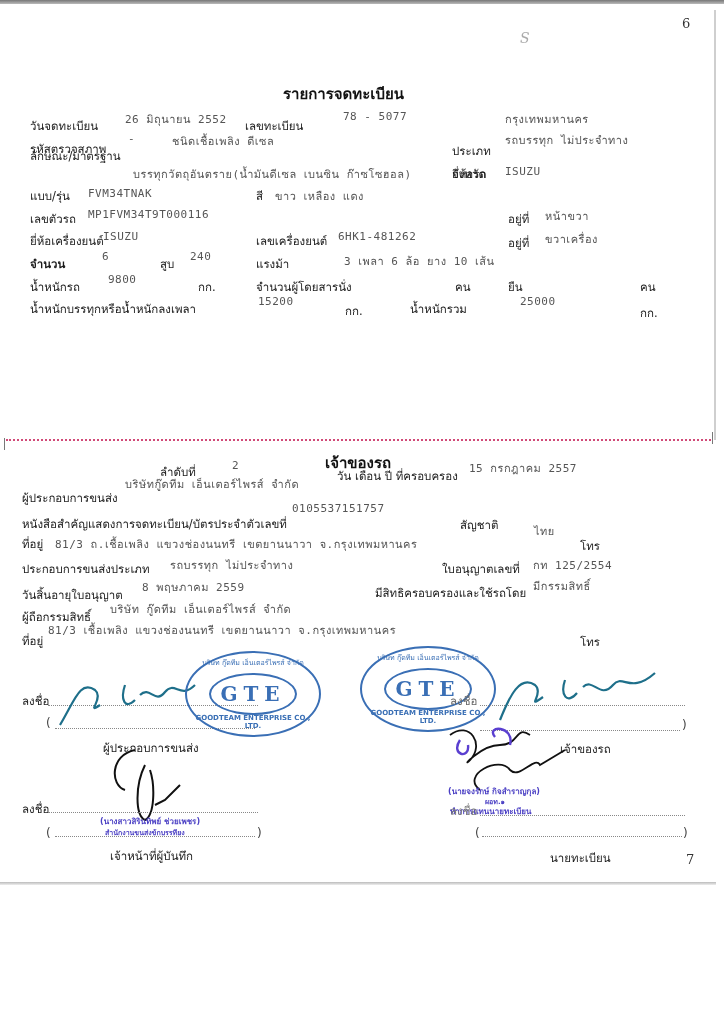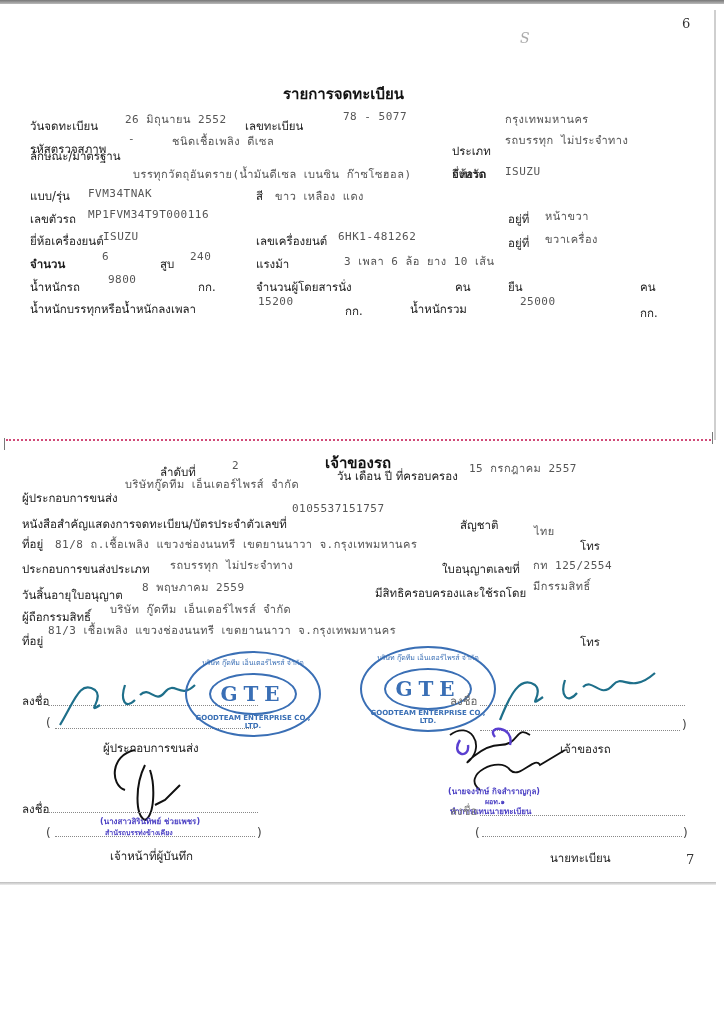--- a/index.html
+++ b/index.html
@@ -104,21 +104,21 @@
 
 <div class="abs val" style="left:125px; top:475px;">บริษัทกู๊ดทีม เอ็นเตอร์ไพรส์ จำกัด</div>
 <div class="abs lbl" style="left:22px; top:489px;">ผู้ประกอบการขนส่ง</div>
 
 <div class="abs val" style="left:292px; top:502px;">0105537151757</div>
 <div class="abs val" style="left:534px; top:502px;margin-top:20px;">ไทย</div>
 <div class="abs lbl" style="left:22px; top:515px;">หนังสือสำคัญแสดงการจดทะเบียน/บัตรประจำตัวเลขที่</div>
 <div class="abs lbl" style="left:460px; top:516px;">สัญชาติ</div>
 
 <div class="abs lbl" style="left:22px; top:535px;">ที่อยู่</div>
-<div class="abs val" style="left:55px; top:535px;">81/8 ถ.เชื้อเพลิง แขวงช่องนนทรี เขตยานนาวา จ.กรุงเทพมหานคร</div>
+<div class="abs val" style="left:55px; top:535px;">81/3 ถ.เชื้อเพลิง แขวงช่องนนทรี เขตยานนาวา จ.กรุงเทพมหานคร</div>
 <div class="abs lbl" style="left:580px; top:537px;">โทร</div>
 
 <div class="abs lbl" style="left:22px; top:560px;">ประกอบการขนส่งประเภท</div>
 <div class="abs val" style="left:170px; top:556px;">รถบรรทุก ไม่ประจำทาง</div>
 <div class="abs lbl" style="left:442px; top:560px;">ใบอนุญาตเลขที่</div>
 <div class="abs val" style="left:533px; top:556px;">กท 125/2554</div>
 
 <div class="abs val" style="left:142px; top:578px;">8 พฤษภาคม 2559</div>
 <div class="abs lbl" style="left:22px; top:586px;">วันสิ้นอายุใบอนุญาต</div>
 <div class="abs lbl" style="left:375px; top:584px;">มีสิทธิครอบครองและใช้รถโดย</div>
@@ -160,21 +160,21 @@
 </svg>
 
 <svg style="left:105px; top:745px;" width="90" height="80">
   <path d="M30 5 C5 10,5 40,20 45 M40 20 C30 40,30 70,40 75 C50 70,50 40,45 25 M50 60 L60 55 L75 40" stroke="#111" stroke-width="2" fill="none"></path>
 </svg>
 <div class="abs lbl" style="left:22px; top:800px;">ลงชื่อ</div>
 <div class="dotline" style="left:48px; top:812px; width:210px;"></div>
 <div class="officer-stamp" style="left:100px; top:815px;">(นางสาวสิรินทิพย์ ช่วยเพชร)</div>
 <div class="paren" style="left:46px; top:826px;">(</div>
 <div class="dotline" style="left:55px; top:836px; width:200px;"></div>
-<div class="officer-stamp" style="left:105px; top:827px; font-size:7px;">สำนัรถบรรท่งข้างเคียง</div>
+<div class="officer-stamp" style="left:105px; top:827px; font-size:7px;">สำนักงานขนส่งข้กบรรทียง</div>
 <div class="paren" style="left:257px; top:826px;">)</div>
 <div class="abs lbl" style="left:110px; top:847px;">เจ้าหน้าที่ผู้บันทึก</div>
 
 <svg style="left:440px; top:715px;" width="130" height="80">
   <path d="M10 20 C30 5,45 30,30 45 C20 55,40 30,60 30 C80 30,75 10,90 20 M40 75 C20 60,60 40,70 55 C80 65,95 40,100 50 L125 35" stroke="#111" stroke-width="1.8" fill="none"></path>
   <path d="M20 25 C10 40,30 45,28 30 M55 22 C45 10,75 10,70 30" stroke="#5a3fd0" stroke-width="2.4" fill="none"></path>
 </svg>
 <div class="officer-stamp" style="left:448px; top:785px;">(นายจงรักษ์ กิจสำราญกุล)</div>
 <div class="officer-stamp" style="left:485px; top:796px; font-size:7px;">ผอท.๑</div>
 <div class="officer-stamp" style="left:450px; top:805px;">ทำการแทนนายทะเบียน</div>

